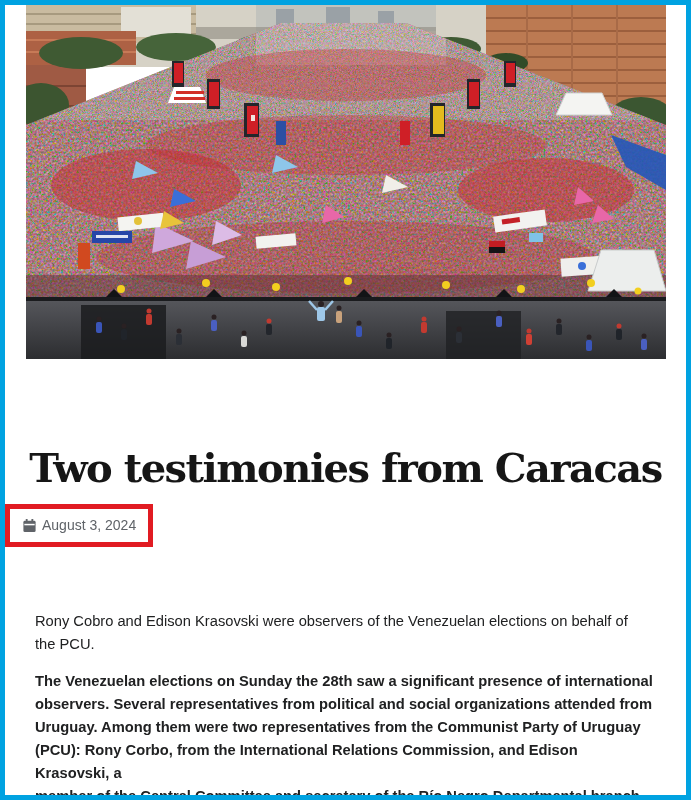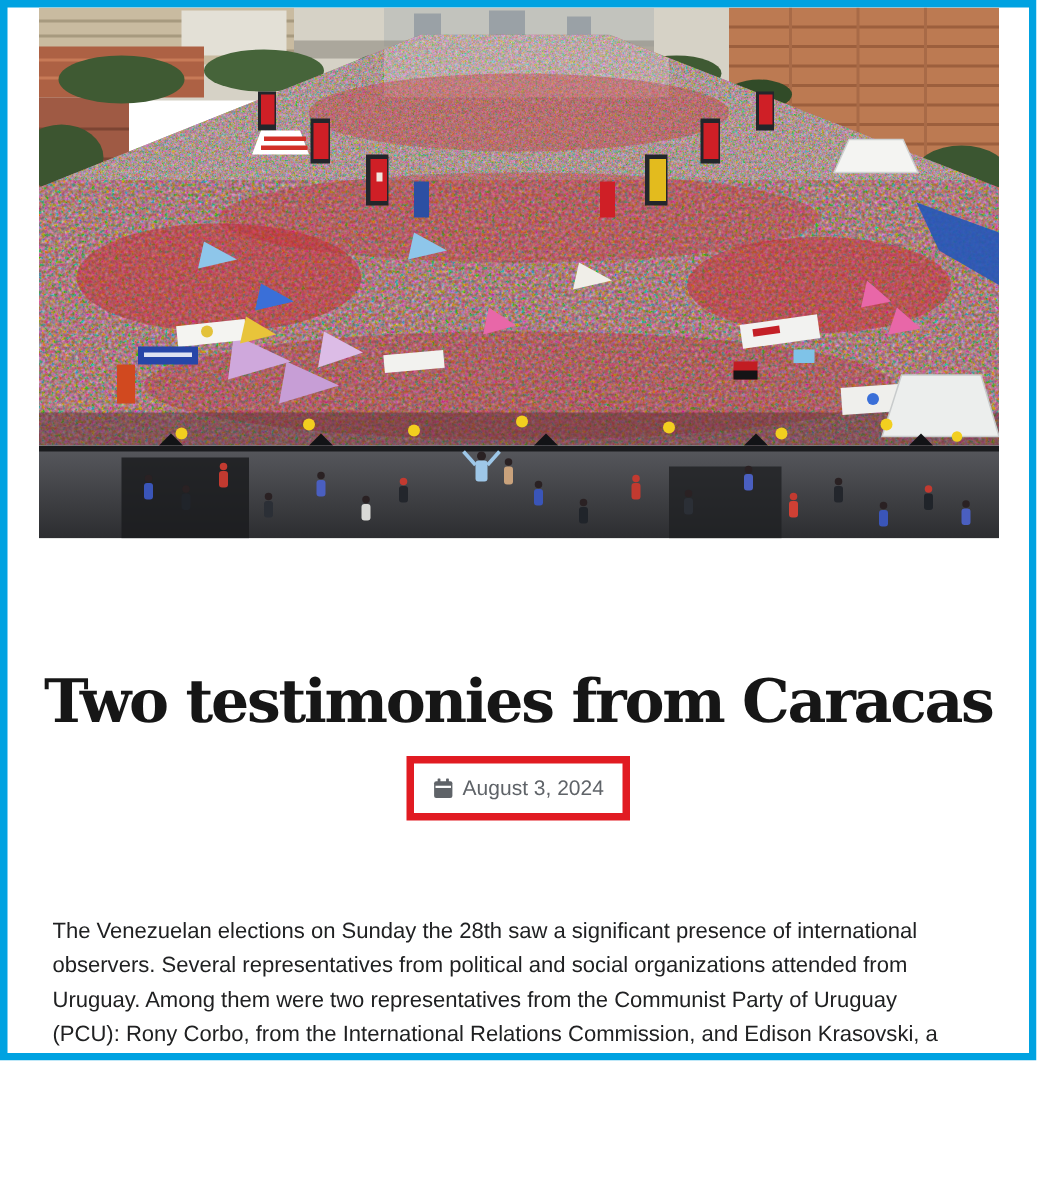--- a/index.html
+++ b/index.html
@@ -1,18 +1,18 @@
 <!DOCTYPE html>
 <html><head>
 <meta charset="utf-8">
 <style>
   html,body{margin:0;padding:0;background:#fff;}
   .page{
     position:relative;
-    width:691px;height:707px;
+    width:691px;height:800px;
     box-sizing:border-box;
     border:5px solid #00a2e1;
     background:#fff;
     overflow:hidden;
     font-family:"Liberation Sans",sans-serif;
   }
   .hero{
     width:640px;height:354px;
     margin:0 auto;
     overflow:hidden;
@@ -22,21 +22,21 @@
     margin:86px 10px 0 10px;
     text-align:center;
     font-family:"DejaVu Serif","Liberation Serif",serif;
     font-weight:700;
     font-size:40px;
     line-height:1.15;
     letter-spacing:-1.5px;
     color:#161616;
   }
   .date-row{
-    display:flex;justify-content:center;
+    display:flex;
     margin-top:13px;
   }
   .date-annotation{
     display:inline-flex;align-items:center;
     border:5px solid #e11b22;
     padding:8px 12px;
     background:#fff;
   }
   .date-line{
     display:inline-flex;align-items:center;gap:5px;
@@ -316,20 +316,22 @@
           <rect x="10" y="1" width="2" height="4" rx="0.5" fill="#5f6368"></rect>
           <rect x="1.5" y="3" width="13" height="12" rx="1.5" fill="#5f6368"></rect>
           <rect x="2.5" y="6.2" width="11" height="1.6" fill="#ffffff"></rect>
         </svg>
         <span>August 3, 2024</span>
       </span>
     </div>
   </div>
 
   <div class="article-body">
+    <p>Rony Cobro and Edison Krasovski were observers of the Venezuelan elections on behalf of
+the PCU.</p>
     <p>The Venezuelan elections on Sunday the 28th saw a significant presence of international
 observers. Several representatives from political and social organizations attended from
 Uruguay. Among them were two representatives from the Communist Party of Uruguay
 (PCU): Rony Corbo, from the International Relations Commission, and Edison Krasovski, a
 member of the Central Committee and secretary of the Río Negro Departmental branch.</p>
   </div>
 
 </div>
 
 </body></html>

